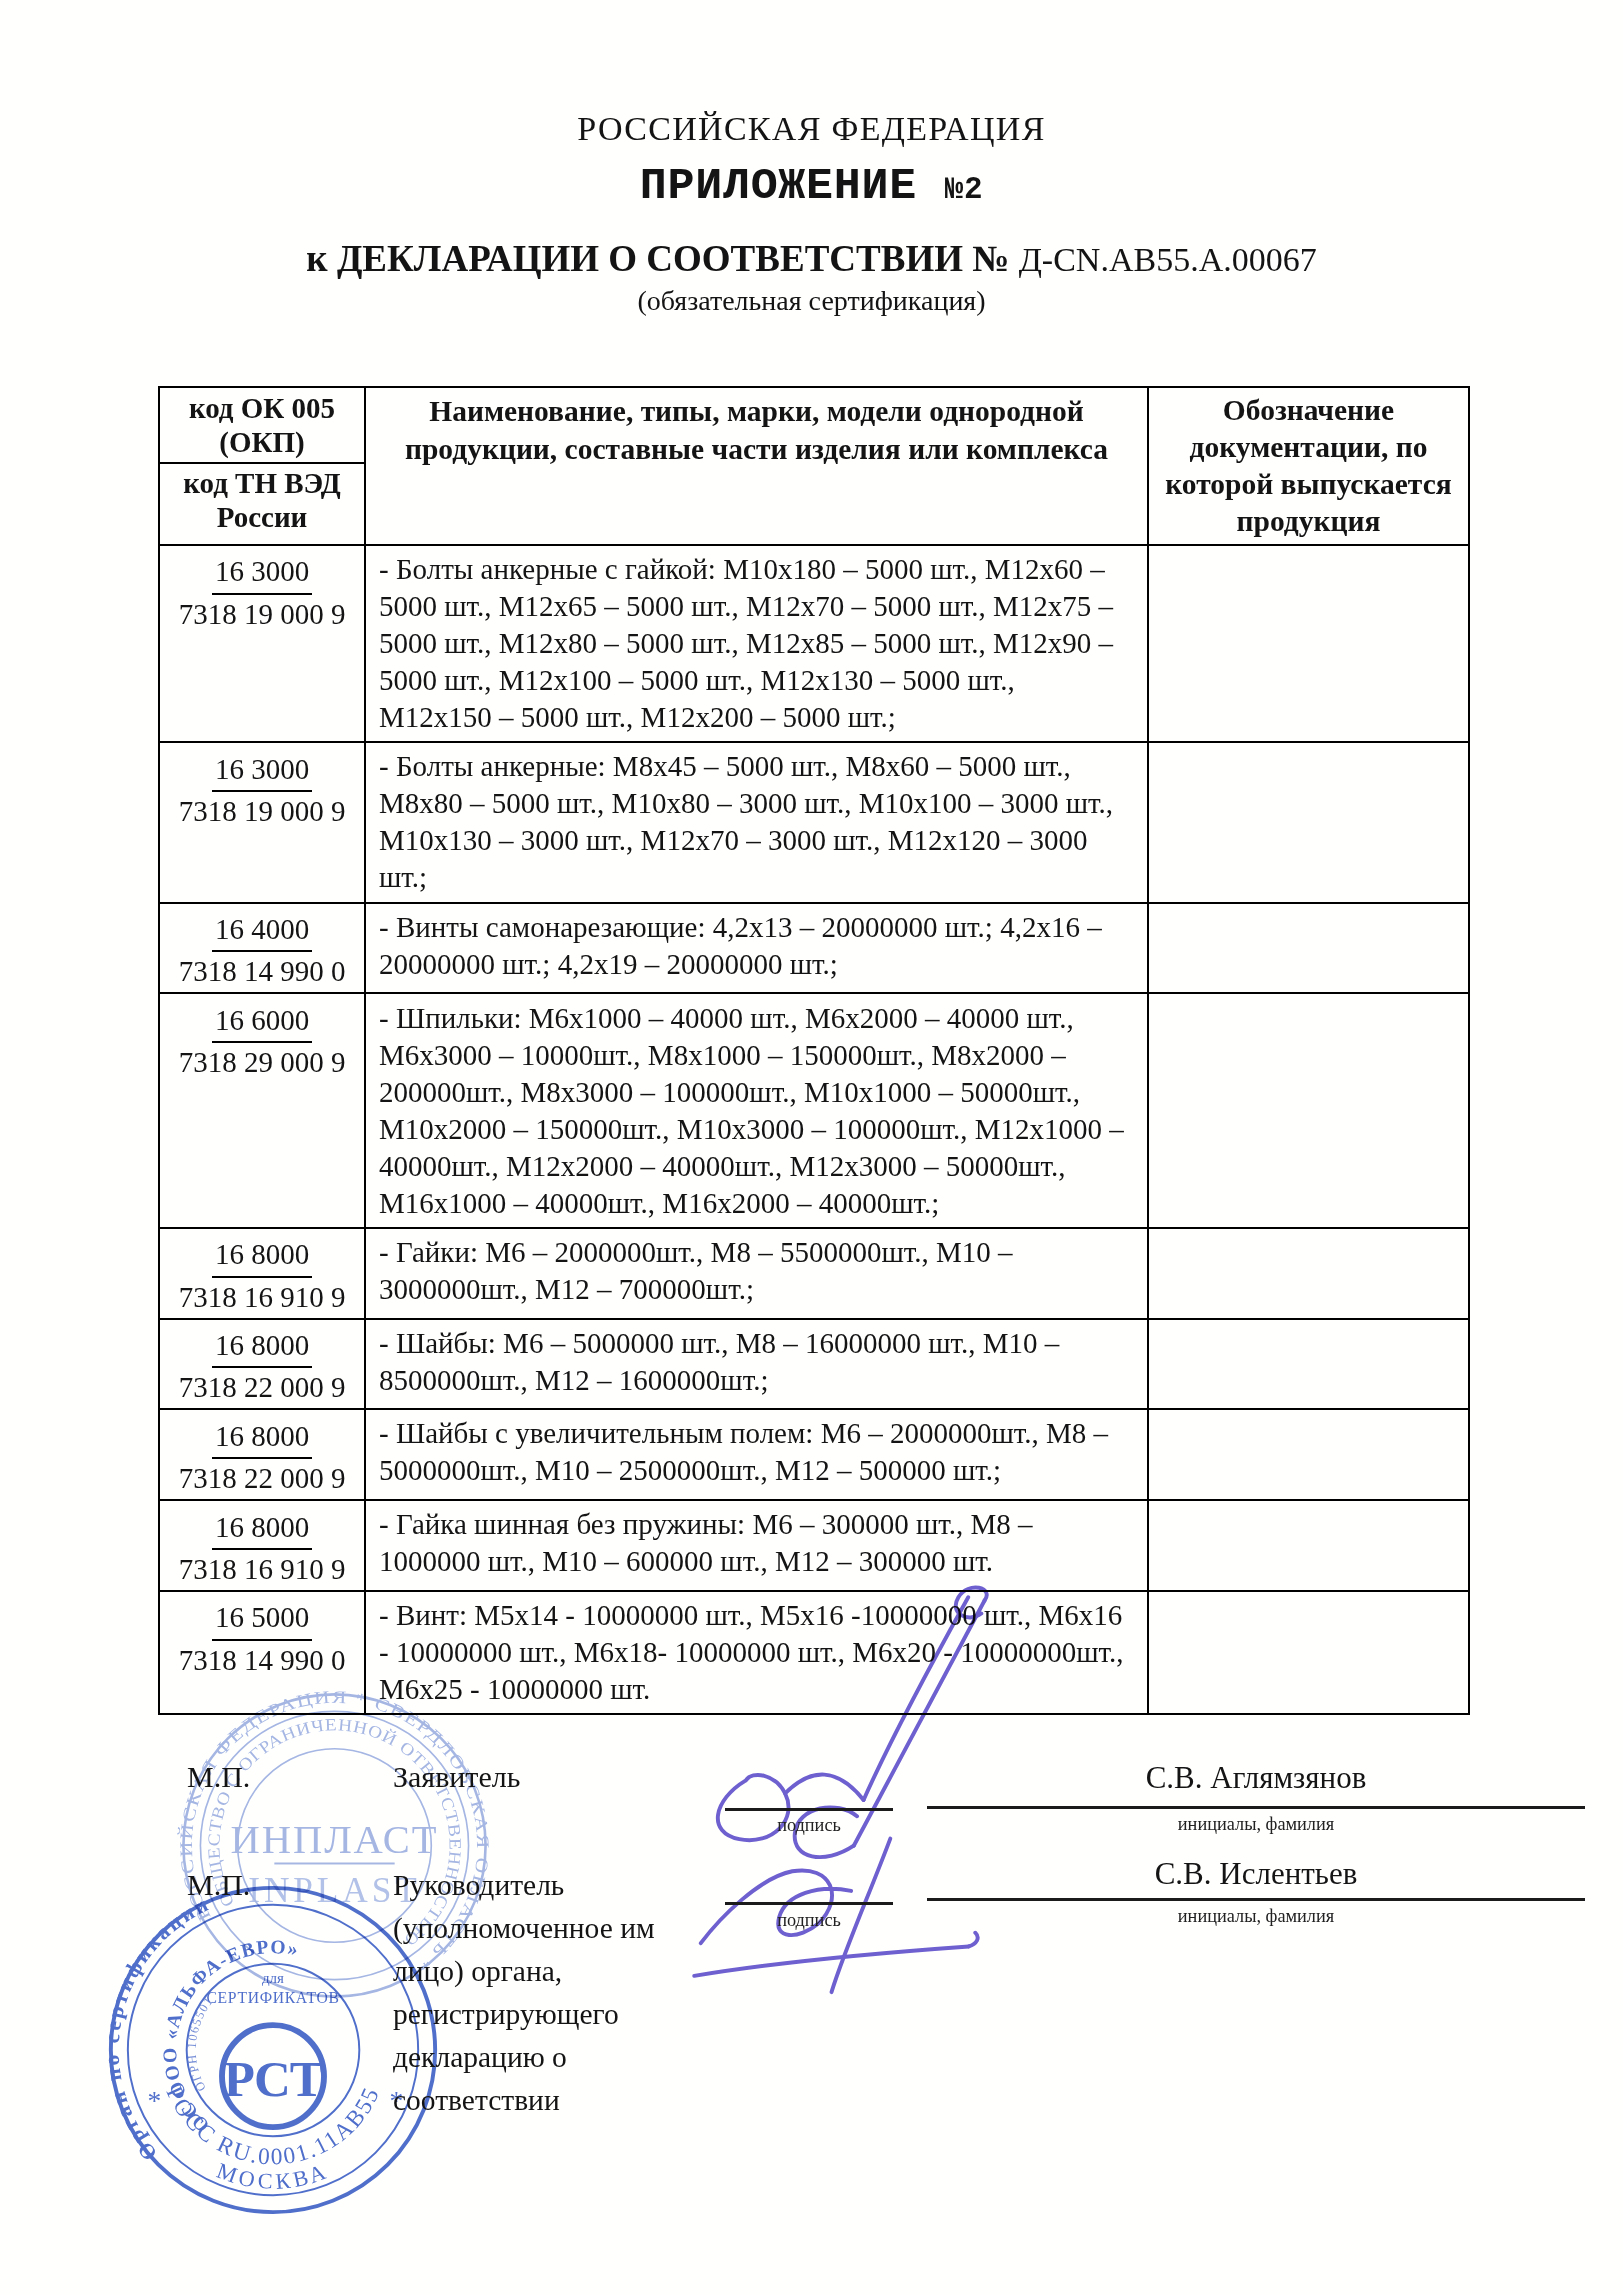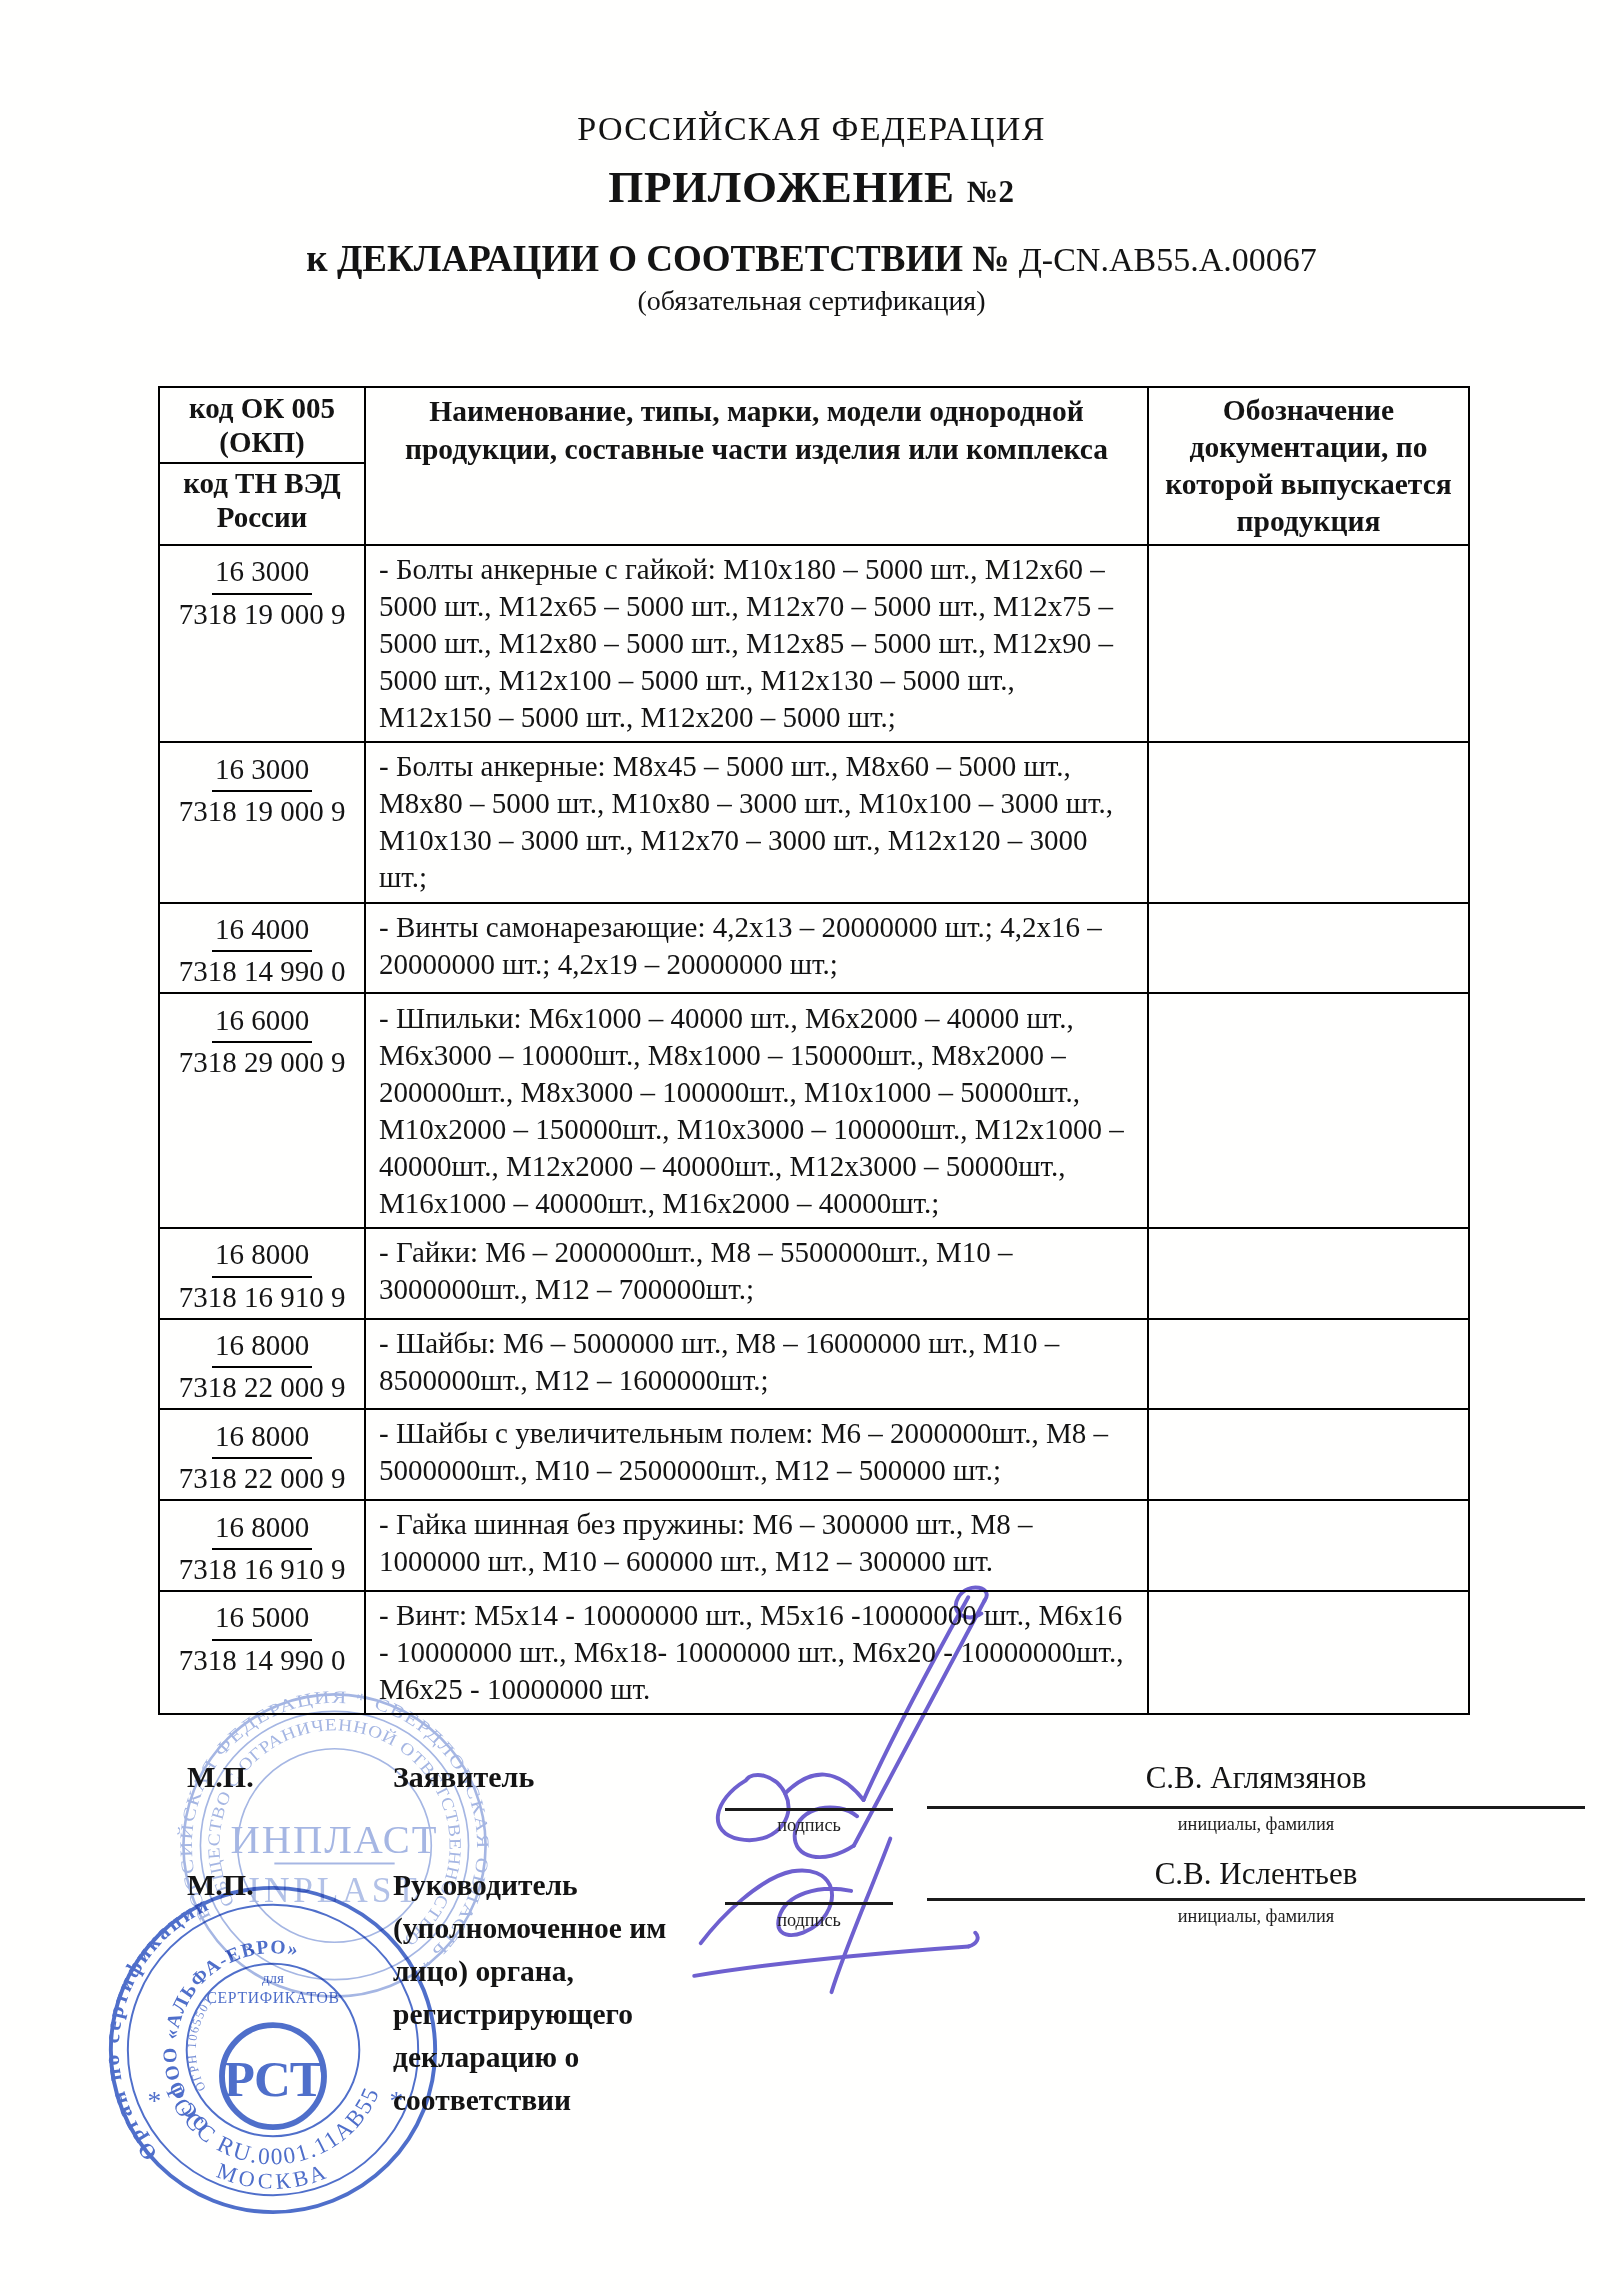--- a/index.html
+++ b/index.html
@@ -1,20 +1,20 @@
 <!DOCTYPE html>
 <html style="font-size:10.5px"><head>
 <meta charset="utf-8">
 <style>
   html,body{margin:0;padding:0;background:#ffffff;}
   body{width:1623px;height:2295px;position:relative;font-family:"Liberation Serif",serif;color:#141414;overflow:hidden;}
   .page{position:absolute;inset:0;background:#fffffe;}
   .ct{position:absolute;left:0;width:100%;text-align:center;white-space:nowrap;}
   .t-country{top:110px;font-size:34px;letter-spacing:1.3px;}
-  .t-app{top:161px;font-size:45px;font-weight:bold;letter-spacing:0.7px;}
+  .t-app{top:161px;font-size:45px;font-weight:bold;letter-spacing:0.7px;font-family:Liberation Mono, monospace;}
   .t-app .no{font-size:31px;font-weight:bold;}
   .t-decl{top:237px;font-size:37px;font-weight:bold;}
   .t-decl .num{font-weight:normal;font-size:34px;}
   .t-cert{top:285px;font-size:28px;}
   .t-list{top:322px;font-size:29.5px;font-weight:bold;line-height:37px;white-space:normal;padding:0 118px;box-sizing:border-box;}
   table.main{position:absolute;top:386px;left:158px;width:1309px;border-collapse:collapse;table-layout:fixed;font-size:29px;}
   table.main td,table.main th{border:2px solid #000;vertical-align:top;box-sizing:border-box;}
   tr.hrow{height:152px;}
   th.h1{width:206px;padding:0;font-weight:bold;vertical-align:middle;}
   .h1top,.h1bot{display:flex;align-items:center;justify-content:center;text-align:center;line-height:34px;padding:3.9px 6.5px;box-sizing:border-box;}
@@ -23,21 +23,21 @@
   th.h2{width:783px;vertical-align:middle;text-align:center;font-size:29.5px;line-height:38px;padding:3.9px 13px;}
   th.h3{width:321px;vertical-align:middle;text-align:center;font-size:29.5px;line-height:37px;padding:3.9px 9.2px;}
   td.c1{text-align:center;padding-top:6.5px;line-height:39px;font-size:29px;}
   td.c1 .u{display:inline-block;border-bottom:2px solid #000;padding:0 2.6px 1.3px 2.6px;}
   td.c2{padding:5.2px 14.4px 5.2px 13px;line-height:37px;}
   td.c3{text-align:center;padding:5.2px 9.2px;line-height:37px;}
   tr.r1{height:76px;} tr.r2{height:194px;} tr.r3{height:151px;} tr.r4{height:80px;}
   tr.r5{height:225px;} tr.r6{height:80px;} tr.r7{height:79px;} tr.r8{height:81px;}
   tr.r9{height:79px;} tr.r10{height:117px;}
   .sign-section{position:absolute;top:1695px;left:0;width:1623px;height:600px;}
-  .lbl{position:absolute;font-size:30px;font-weight:bold;}
+  .lbl{position:absolute;font-size:30px;}
   .mp1{left:187px;top:65px;}
   .applicant{left:393px;top:65px;}
   .mp2{left:187px;top:173px;}
   .head-label{left:393px;top:169px;width:327px;font-size:29.5px;line-height:43px;}
   .rule{position:absolute;height:2.6px;background:#1b1b1b;}
   .rule-sign1{left:725px;top:113px;width:168px;}
   .rule-init1{left:927px;top:111px;width:658px;}
   .rule-sign2{left:725px;top:207px;width:168px;}
   .rule-init2{left:927px;top:203px;width:658px;}
   .cap{position:absolute;text-align:center;font-size:18.3px;color:#222;}

